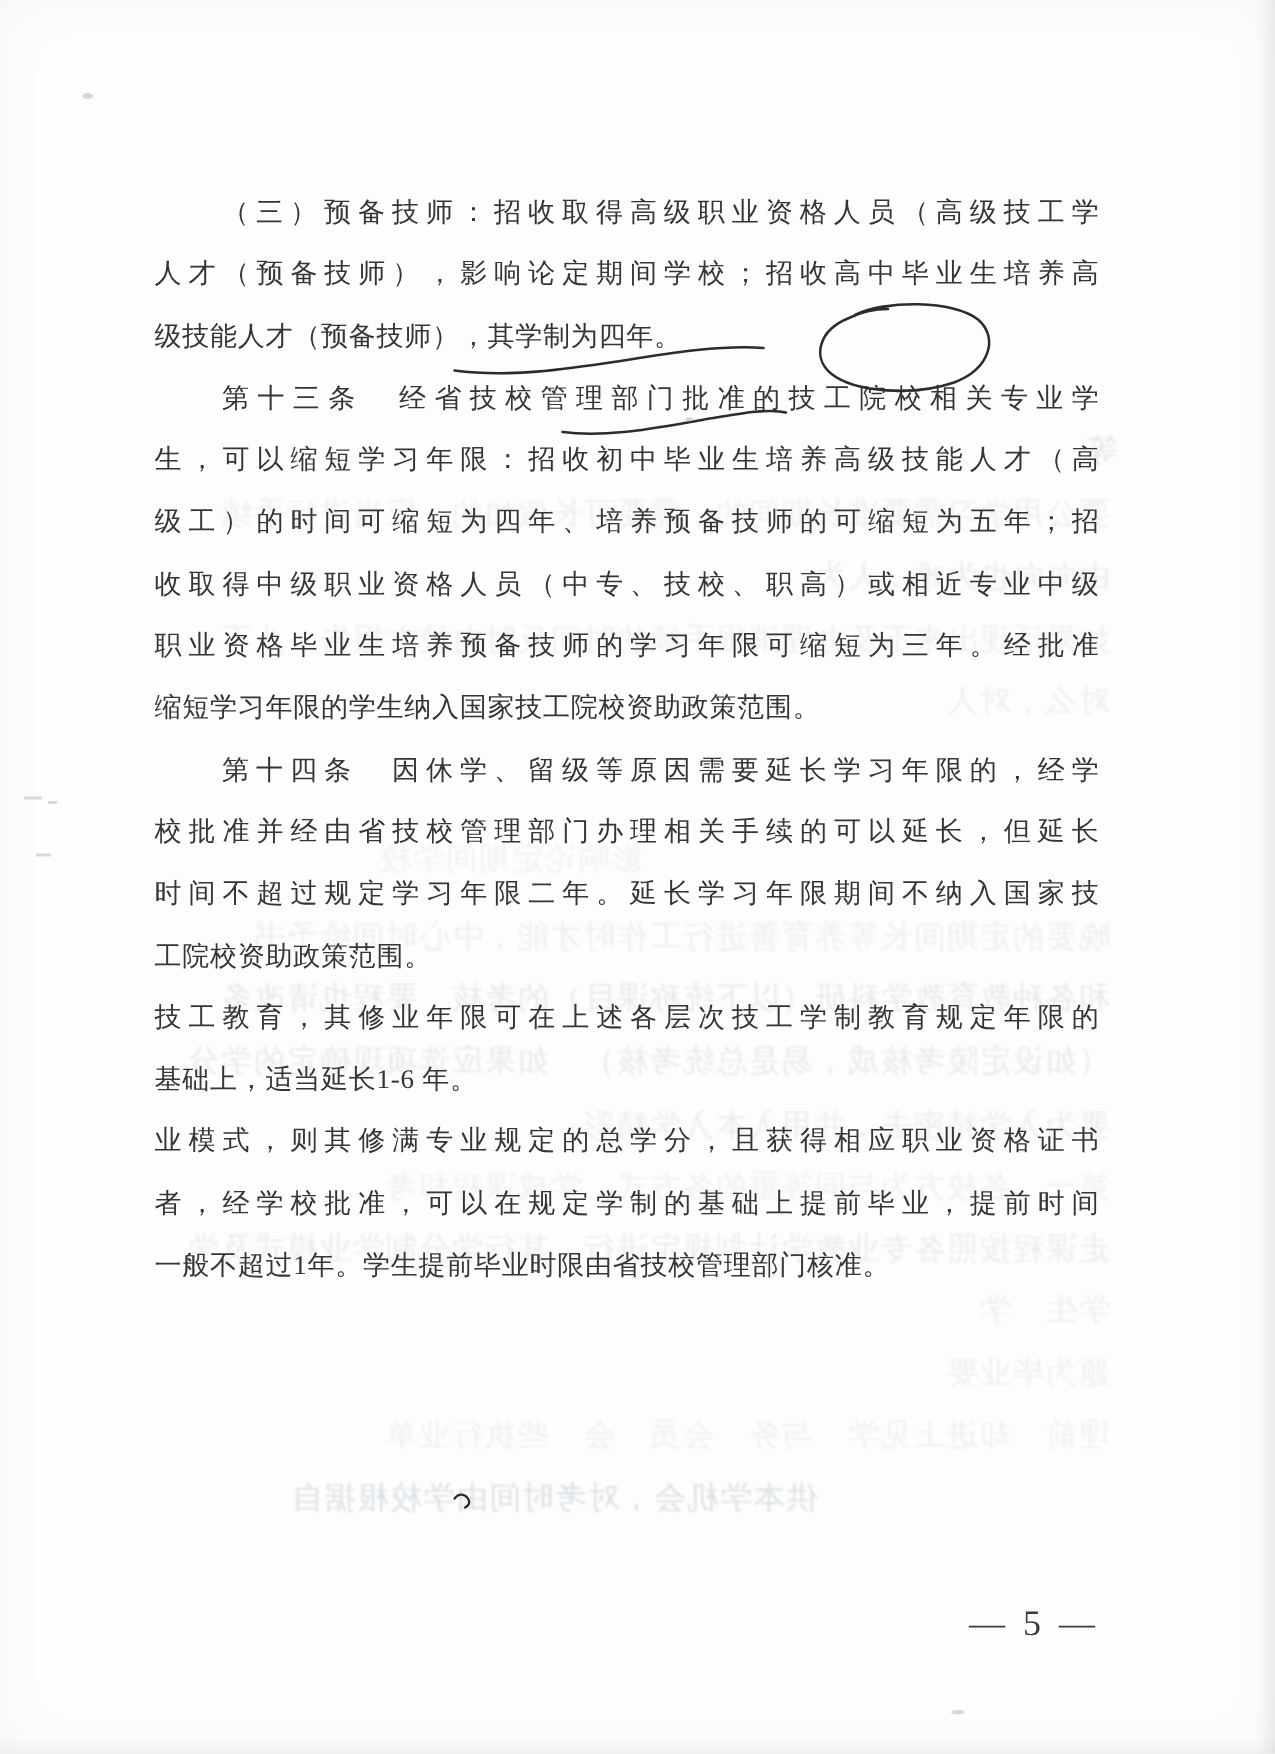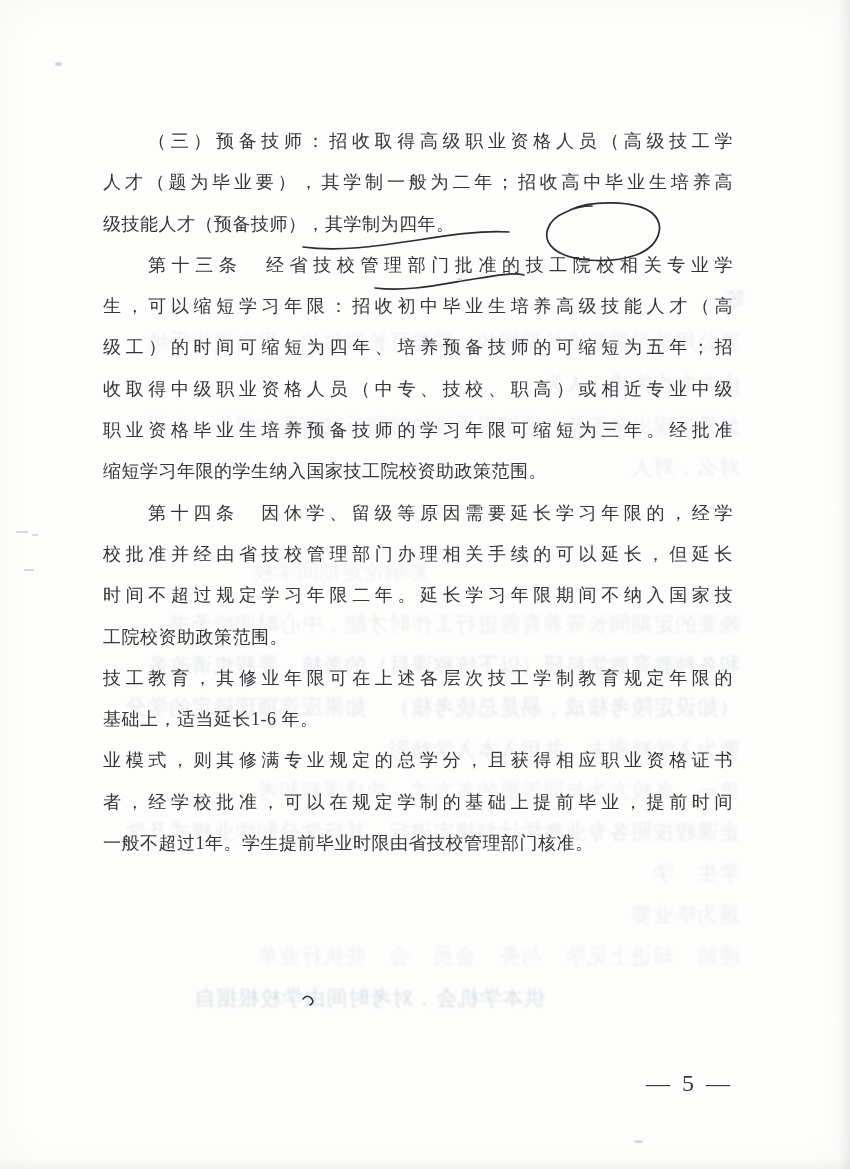--- a/index.html
+++ b/index.html
@@ -57,21 +57,21 @@
       <div class="bleed-line" style="left: 115px; top: 779px; width: 625px; opacity: 0.13; color: rgb(143, 160, 181);">第一　各校方为与同等重的各方式，学成课程和考</div>
       <div class="bleed-line" style="left: 115px; top: 820px; width: 625px; opacity: 0.17; color: rgb(143, 160, 181);">走课程按照各专业教学计划规定进行，其行学分制学业模式及学</div>
       <div class="bleed-line" style="left: 555px; top: 861px; width: 185px; opacity: 0.15; color: rgb(143, 160, 181);">学生　学</div>
       <div class="bleed-line" style="left: 520px; top: 903px; width: 220px; opacity: 0.14; color: rgb(143, 160, 181);">题为毕业要</div>
       <div class="bleed-line" style="left: 115px; top: 944px; width: 625px; opacity: 0.13; color: rgb(143, 160, 181);">理前　却进上见学　与务　会员　会　些执行业单</div>
       <div class="bleed-line" style="left: 195px; top: 986px; width: 350px; opacity: 0.3; color: rgb(143, 160, 181);">供本学机会，对考时间由学校根据自身管理细则确定。</div>
     </div>
 
   <div class="textblock" id="text-block" style="color: rgb(52, 52, 58);">
       <div class="text-line para-first">（三）预备技师：招收取得高级职业资格人员（高级技工学</div>
-      <div class="text-line">人才（题为毕业要），其学制一般为二年；招收高中毕业生培养高</div>
+      <div class="text-line">人才（预备技师），影响论定期间学校；招收高中毕业生培养高</div>
       <div class="text-line para-last">级技能人才（预备技师），其学制为四年。</div>
       <div class="text-line para-first">第十三条　经省技校管理部门批准的技工院校相关专业学</div>
       <div class="text-line">生，可以缩短学习年限：招收初中毕业生培养高级技能人才（高</div>
       <div class="text-line">级工）的时间可缩短为四年、培养预备技师的可缩短为五年；招</div>
       <div class="text-line">收取得中级职业资格人员（中专、技校、职高）或相近专业中级</div>
       <div class="text-line">职业资格毕业生培养预备技师的学习年限可缩短为三年。经批准</div>
       <div class="text-line para-last">缩短学习年限的学生纳入国家技工院校资助政策范围。</div>
       <div class="text-line para-first">第十四条　因休学、留级等原因需要延长学习年限的，经学</div>
       <div class="text-line">校批准并经由省技校管理部门办理相关手续的可以延长，但延长</div>
       <div class="text-line">时间不超过规定学习年限二年。延长学习年限期间不纳入国家技</div>

